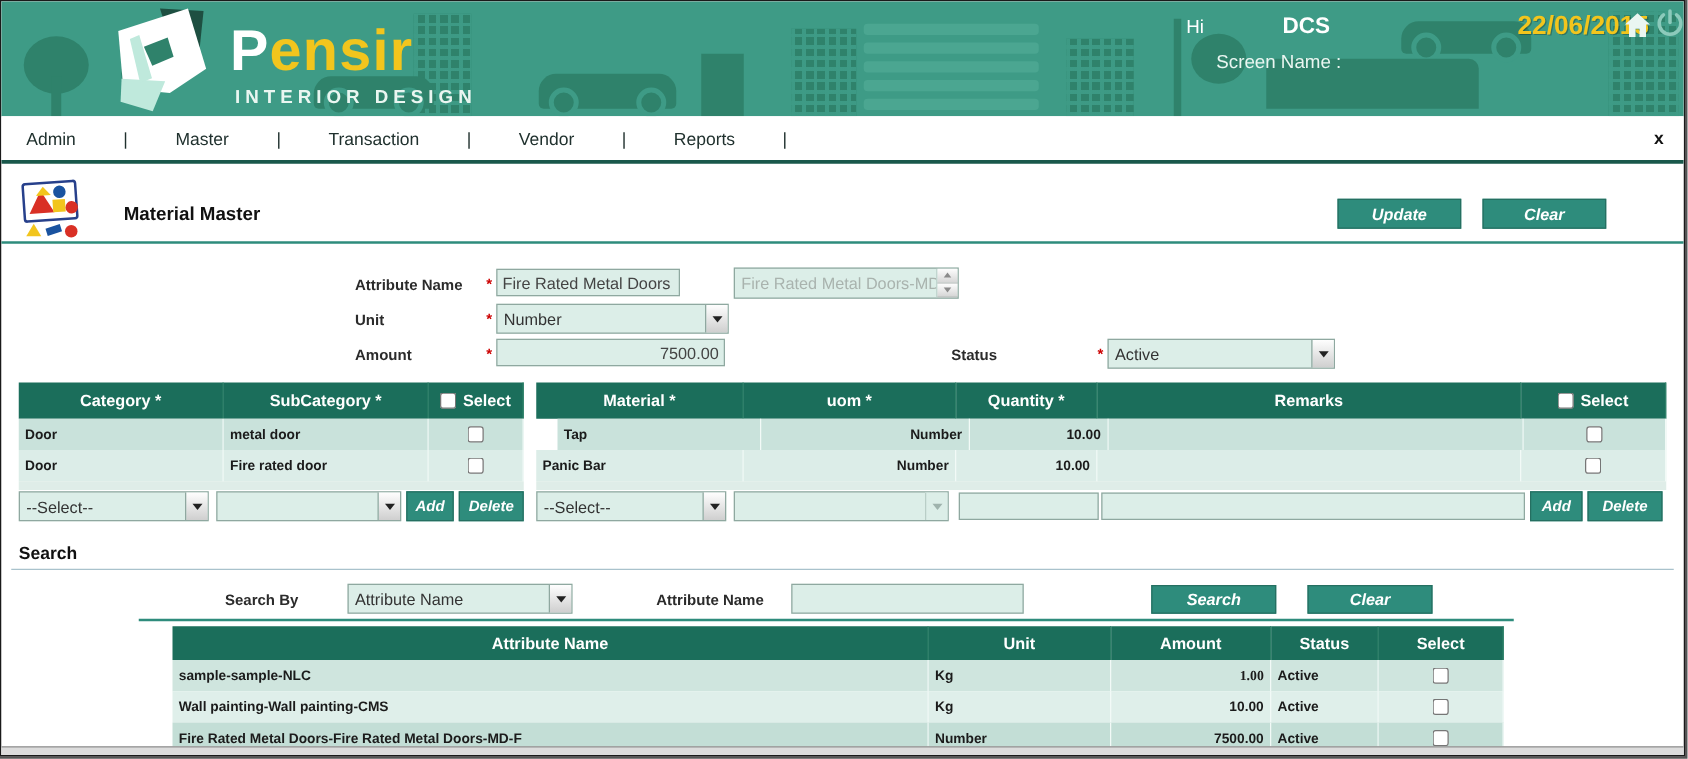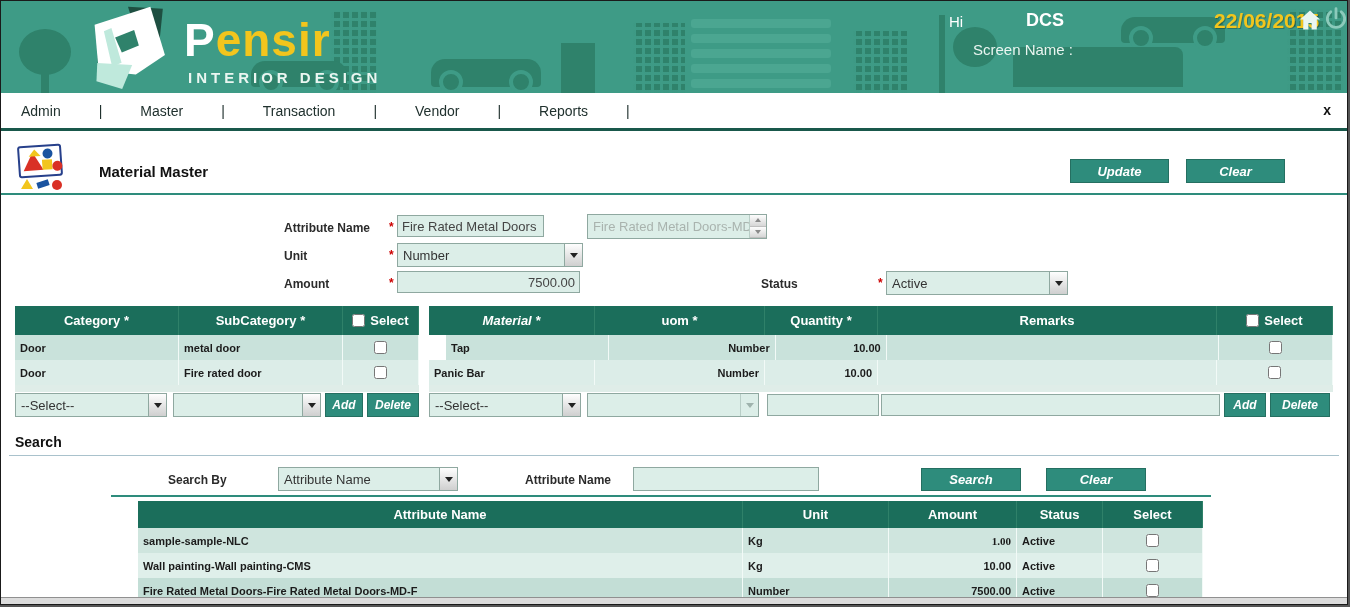--- a/index.html
+++ b/index.html
@@ -248,21 +248,21 @@
       <div class="td" style="width:164px;">Fire rated door</div>
       <div class="td center" style="width:76px;">
           <input type="checkbox" style="">
         </div>
     </div>
     <div class="g-foot"></div>
   </div>
 
   <div class="gtable" style="left:428px;top:305px;width:904px;">
     <div class="g-head">
-      <div class="th" style="width:166px;font-style:italic;">Material *</div>
+      <div class="th" style="width:166px;">Material *</div>
       <div class="th" style="width:170px;">uom *</div>
       <div class="th" style="width:113px;">Quantity *</div>
       <div class="th" style="width:339px;">Remarks</div>
       <div class="th" style="width:116px;">
         <input type="checkbox" style="">
         <span>Select</span>
       </div>
     </div>
     <div class="g-row odd">
       <div class="td" style="width:166px;margin-left:17px;">Tap</div>
@@ -313,21 +313,21 @@
       </div>
   </div>
   <input class="inp" style="left: 766px; top: 393px; width: 112px;" value="">
   <input class="inp" style="left: 880px; top: 393px; width: 339px;" value="">
   <div class="btn" style="left:1223px;top:392px;width:42px;height:24px;font-size:12px;">Add</div>
   <div class="btn" style="left:1269px;top:392px;width:60px;height:24px;font-size:12px;">Delete</div>
 
   <div class="search-title">Search</div>
   <div class="rule-gray"></div>
 
-  <div class="lbl" style="left:167px;top:472px;">Search By</div>
+  <div class="lbl" style="left:179px;top:472px;">Search By</div>
   <div class="sel" style="left:277px;top:466px;width:180px;">
     <div class="txt">Attribute Name</div>
     <div class="dd-btn">
         <span class="arrow-dn"></span>
       </div>
   </div>
   <div class="lbl" style="left:524px;top:472px;">Attribute Name</div>
   <input class="inp" style="left: 632px; top: 466px; width: 186px; height: 24px;" value="">
   <div class="btn" style="left:920px;top:467px;width:100px;height:23px;">Search</div>
   <div class="btn" style="left:1045px;top:467px;width:100px;height:23px;">Clear</div>

